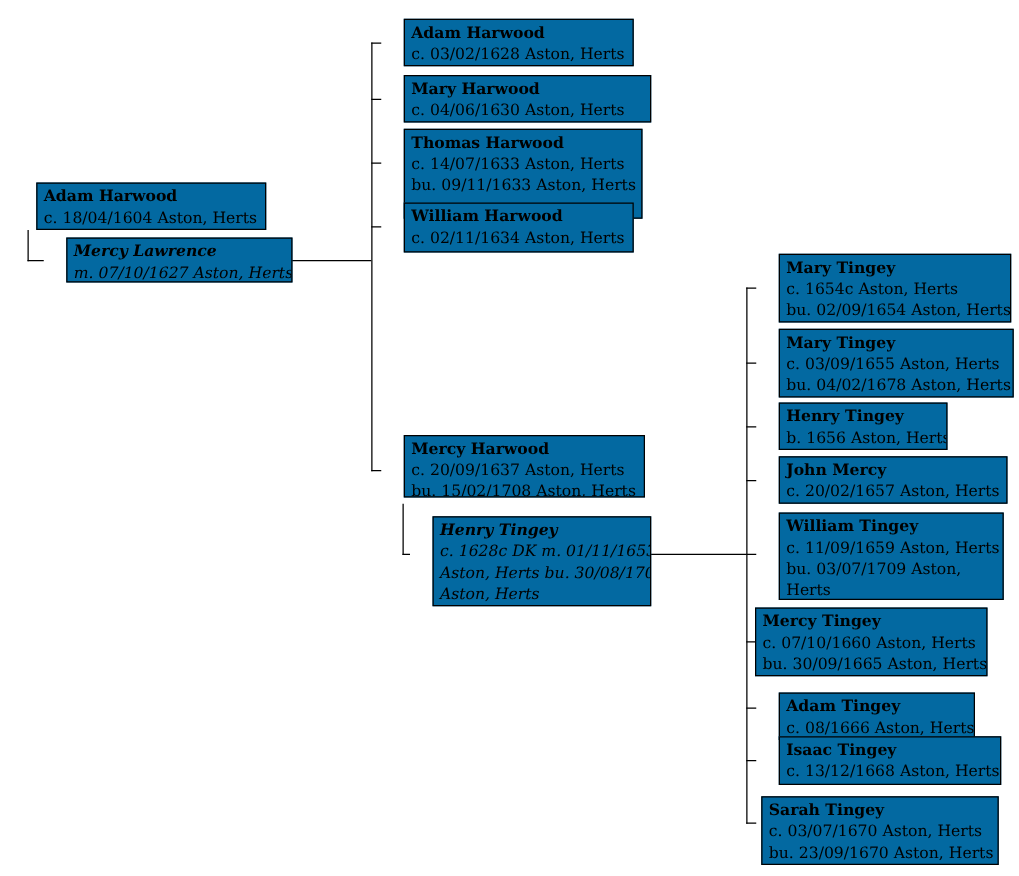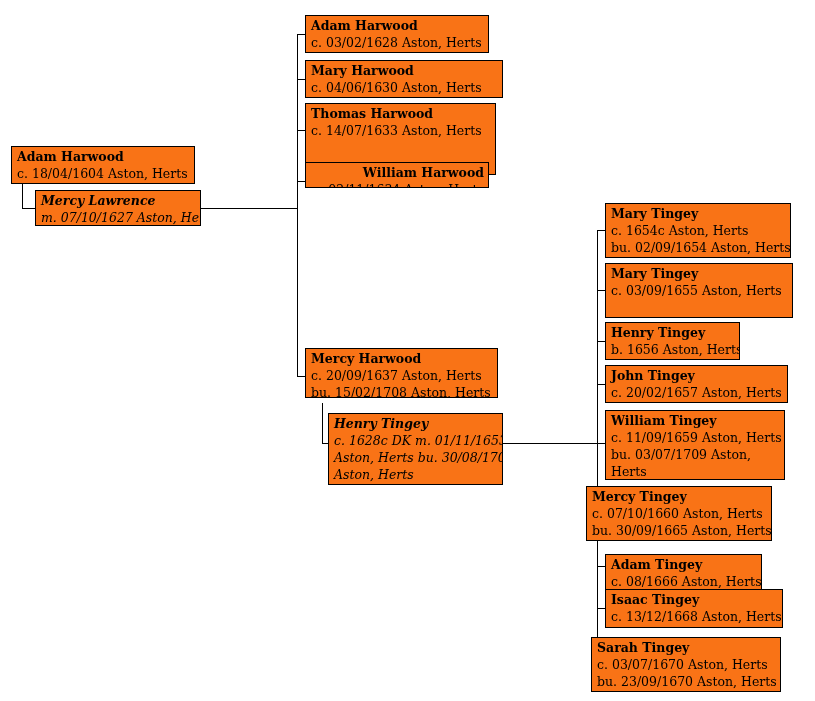--- a/index.html
+++ b/index.html
@@ -1,38 +1,38 @@
 <!DOCTYPE html>
 <html><head>
 <meta charset="utf-8">
 <style>
   html,body { margin:0; padding:0; background:#ffffff; }
   #canvas {
     position:relative; width:815px; height:701px; background:#ffffff;
     font-family:"DejaVu Serif", serif; color:#000;
   }
   .box {
-    position:absolute; background:#f97316; border:1px solid #000;
+    position:absolute; background:#0369a1; border:1px solid #000;
     box-sizing:border-box; padding:1px 4px 0 5px;
-    font-size:12.5px; line-height:17px; white-space:nowrap; overflow:hidden;
+    font-size:12.5px; line-height:17px; white-space:nowrap; overflow:hidden;margin-left:18px;
   }
   .nm { font-weight:bold; }
   .sp { font-style:italic; }
   .hl, .vl { position:absolute; background:#000; }
   .hl { height:1px; }
   .vl { width:1px; }
 
   
   #b-adam-sr   { left:11px;  top:146px; width:184px; height:38px; }
-  #b-mercy-law { left:35px;  top:190px; width:166px; height:36px; }
+  #b-mercy-law { left:35px;  top:190px; width:181px; height:36px; }
   
   #b-adam-jr   { left:305px; top:15px;  width:184px; height:38px; }
   #b-mary-h    { left:305px; top:60px;  width:198px; height:38px; }
   #b-thomas-h  { left:305px; top:103px; width:191px; height:72px; }
-  #b-william-h { left:305px; top:162px; width:184px; height:26px;text-align:right; }
+  #b-william-h { left:305px; top:162px; width:184px; height:40px; }
   #b-mercy-h   { left:305px; top:348px; width:193px; height:50px; }
   #b-henry-sr  { left:328px; top:413px; width:175px; height:72px; }
   
   #b-mary-t1   { left:605px; top:203px; width:186px; height:55px; }
   #b-mary-t2   { left:605px; top:263px; width:188px; height:55px; }
   #b-henry-jr  { left:605px; top:322px; width:135px; height:38px; }
   #b-john-t    { left:605px; top:365px; width:183px; height:38px; }
   #b-william-t { left:605px; top:410px; width:180px; height:70px; }
   #b-mercy-t   { left:586px; top:486px; width:186px; height:55px; }
   #b-adam-t    { left:605px; top:554px; width:157px; height:38px; }
@@ -80,20 +80,21 @@
     <div class="nm">Adam Harwood</div>
     <div class="ln">c. 03/02/1628 Aston, Herts</div>
   </div>
   <div class="box" id="b-mary-h">
     <div class="nm">Mary Harwood</div>
     <div class="ln">c. 04/06/1630 Aston, Herts</div>
   </div>
   <div class="box" id="b-thomas-h">
     <div class="nm">Thomas Harwood</div>
     <div class="ln">c. 14/07/1633 Aston, Herts</div>
+    <div class="ln">bu. 09/11/1633 Aston, Herts</div>
   </div>
   <div class="box" id="b-william-h">
     <div class="nm">William Harwood</div>
     <div class="ln">c. 02/11/1634 Aston, Herts</div>
   </div>
   <div class="box" id="b-mercy-h">
     <div class="nm">Mercy Harwood</div>
     <div class="ln">c. 20/09/1637 Aston, Herts</div>
     <div class="ln">bu. 15/02/1708 Aston, Herts</div>
   </div>
@@ -105,27 +106,28 @@
   </div>
 
   <div class="box" id="b-mary-t1">
     <div class="nm">Mary Tingey</div>
     <div class="ln">c. 1654c Aston, Herts</div>
     <div class="ln">bu. 02/09/1654 Aston, Herts</div>
   </div>
   <div class="box" id="b-mary-t2">
     <div class="nm">Mary Tingey</div>
     <div class="ln">c. 03/09/1655 Aston, Herts</div>
+    <div class="ln">bu. 04/02/1678 Aston, Herts</div>
   </div>
   <div class="box" id="b-henry-jr">
     <div class="nm">Henry Tingey</div>
     <div class="ln">b. 1656 Aston, Herts</div>
   </div>
   <div class="box" id="b-john-t">
-    <div class="nm">John Tingey</div>
+    <div class="nm">John Mercy</div>
     <div class="ln">c. 20/02/1657 Aston, Herts</div>
   </div>
   <div class="box" id="b-william-t">
     <div class="nm">William Tingey</div>
     <div class="ln">c. 11/09/1659 Aston, Herts</div>
     <div class="ln">bu. 03/07/1709 Aston,</div>
     <div class="ln">Herts</div>
   </div>
   <div class="box" id="b-mercy-t">
     <div class="nm">Mercy Tingey</div>

